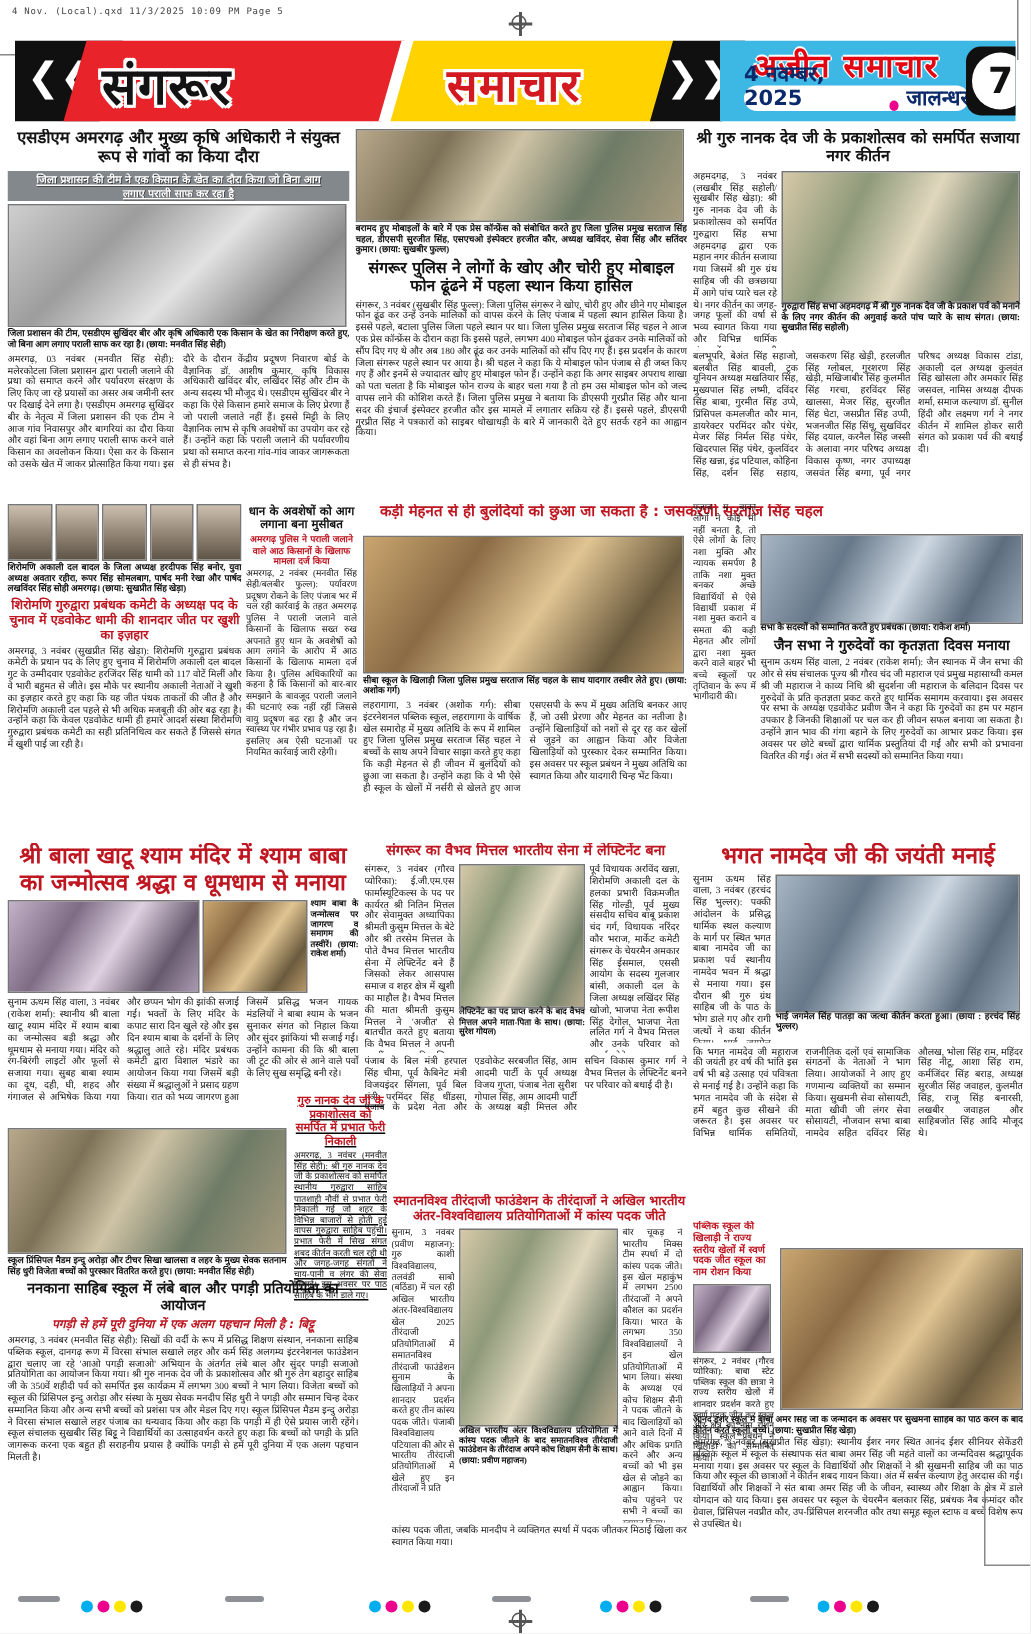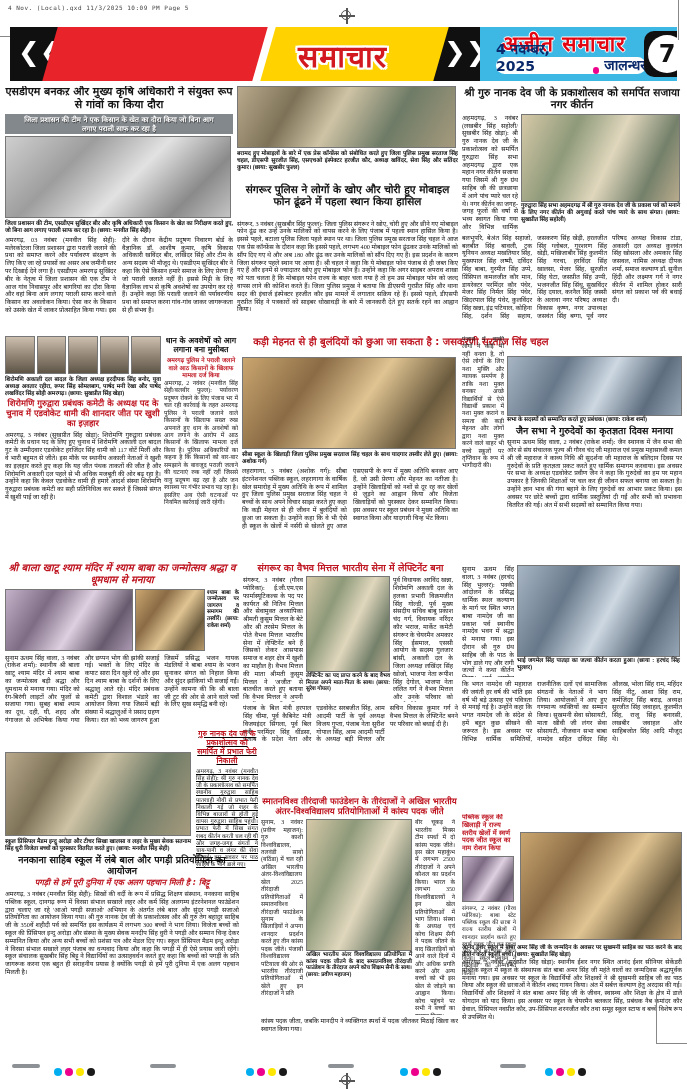--- a/index.html
+++ b/index.html
@@ -79,43 +79,44 @@
 
 <div class="abs masthead">
   <div class="mh-seg mh-black-l"></div>
   <span class="chev" style="left:8px;">❮❮</span>
   <div class="mh-seg mh-red"></div>
   <div class="mh-seg mh-white1"></div>
   <div class="mh-seg mh-yellow"></div>
   <div class="mh-seg mh-blackchev"></div>
   <span class="chev" style="left:434px;">❯❯</span>
   <div class="mh-seg mh-blue"></div>
+  <div class="mh-title t-region">संगरूर</div>
   <div class="mh-title t-paper">अजीत समाचार</div>
   <div class="mh-title t-section">समाचार</div>
   <div class="mh-pill">
     <span>4 नवम्बर, 2025</span>
     <span class="pdot"></span>
     <span>जालन्धर</span>
   </div>
   <div class="pg-sq"></div>
   <div class="pg-circ">7</div>
 </div>
 
 <div class="abs" style="left:5px;top:86px;width:228px;height:246px;">
-  <div class="hl" style="font-size:11px;">एसडीएम बनकऱ और मुख्य कृषि अधिकारी ने संयुक्त रूप से गांवों का किया दौरा</div>
-  <div class="sub1" style="font-size:7px;margin:2px 0;padding:1px 13px;">जिला प्रशासन की टीम ने एक किसान के खेत का दौरा किया जो बिना आग लगाए पराली साफ कर रहा है</div>
+  <div class="hl" style="font-size:11px;">एसडीएम अमरगढ़ और मुख्य कृषि अधिकारी ने संयुक्त रूप से गांवों का किया दौरा</div>
+  <div class="sub1" style="font-size:7px;margin:2px 0;padding:1px 13px;text-decoration:underline;">जिला प्रशासन की टीम ने एक किसान के खेत का दौरा किया जो बिना आग लगाए पराली साफ कर रहा है</div>
   <div class="photo ph-bw" style="width:226px;height:82px;"></div>
   <div class="cap" style="margin:2px 0;">जिला प्रशासन की टीम, एसडीएम सुखिंदर बीर और कृषि अधिकारी एक किसान के खेत का निरीक्षण करते हुए, जो बिना आग लगाए पराली साफ कर रहा है। (छाया: मनवीत सिंह सेही)</div>
   <div class="body-t cols2" style="height:118px;">अमरगढ़, 03 नवंबर (मनवीत सिंह सेही): मलेरकोटला जिला प्रशासन द्वारा पराली जलाने की प्रथा को समाप्त करने और पर्यावरण संरक्षण के लिए किए जा रहे प्रयासों का असर अब जमीनी स्तर पर दिखाई देने लगा है। एसडीएम अमरगढ़ सुखिंदर बीर के नेतृत्व में जिला प्रशासन की एक टीम ने आज गांव निवासपुर और बागरियां का दौरा किया और वहां बिना आग लगाए पराली साफ करने वाले किसान का अवलोकन किया। ऐसा कर के किसान को उसके खेत में जाकर प्रोत्साहित किया गया। इस दौरे के दौरान केंद्रीय प्रदूषण निवारण बोर्ड के वैज्ञानिक डॉ. आशीष कुमार, कृषि विकास अधिकारी खविंदर बीर, लखिंदर सिंह और टीम के अन्य सदस्य भी मौजूद थे। एसडीएम सुखिंदर बीर ने कहा कि ऐसे किसान हमारे समाज के लिए प्रेरणा हैं जो पराली जलाते नहीं हैं। इससे मिट्टी के लिए वैज्ञानिक लाभ से कृषि अवशेषों का उपयोग कर रहे हैं। उन्होंने कहा कि पराली जलाने की पर्यावरणीय प्रथा को समाप्त करना गांव-गांव जाकर जागरूकता से ही संभव है।</div>
 </div>
 
 <div class="abs" style="left:237px;top:86px;width:221px;height:246px;">
   <div class="photo ph-c1" style="width:219px;height:62px;"></div>
   <div class="cap" style="margin:2px 0;">बरामद हुए मोबाइलों के बारे में एक प्रेस कॉन्फ्रेंस को संबोधित करते हुए जिला पुलिस प्रमुख सरताज सिंह चहल, डीएसपी सुरजीत सिंह, एसएचओ इंस्पेक्टर हरजीत कौर, अध्यक्ष खविंदर, सेवा सिंह और सतिंदर कुमार। (छाया: सुखबीर फुल्ल)</div>
-  <div class="hl" style="font-size:10.5px;margin:12px 0;text-align:center;">संगरूर पुलिस ने लोगों के खोए और चोरी हुए मोबाइल फोन ढूंढने में पहला स्थान किया हासिल</div>
+  <div class="hl" style="font-size:10.5px;margin:2px 0;text-align:center;">संगरूर पुलिस ने लोगों के खोए और चोरी हुए मोबाइल फोन ढूंढने में पहला स्थान किया हासिल</div>
   <div class="body-t" style="height:126px;">संगरूर, 3 नवंबर (सुखबीर सिंह फुल्ल): जिला पुलिस संगरूर ने खोए, चोरी हुए और छीने गए मोबाइल फोन ढूंढ कर उन्हें उनके मालिकों को वापस करने के लिए पंजाब में पहला स्थान हासिल किया है। इससे पहले, बटाला पुलिस जिला पहले स्थान पर था। जिला पुलिस प्रमुख सरताज सिंह चहल ने आज एक प्रेस कॉन्फ्रेंस के दौरान कहा कि इससे पहले, लगभग 400 मोबाइल फोन ढूंढकर उनके मालिकों को सौंप दिए गए थे और अब 180 और ढूंढ कर उनके मालिकों को सौंप दिए गए हैं। इस प्रदर्शन के कारण जिला संगरूर पहले स्थान पर आया है। श्री चहल ने कहा कि ये मोबाइल फोन पंजाब से ही जब्त किए गए हैं और इनमें से ज्यादातर खोए हुए मोबाइल फोन हैं। उन्होंने कहा कि अगर साइबर अपराध शाखा को पता चलता है कि मोबाइल फोन राज्य के बाहर चला गया है तो हम उस मोबाइल फोन को जल्द वापस लाने की कोशिश करते हैं। जिला पुलिस प्रमुख ने बताया कि डीएसपी गुरप्रीत सिंह और थाना सदर की इंचार्ज इंस्पेक्टर हरजीत कौर इस मामले में लगातार सक्रिय रहे हैं। इससे पहले, डीएसपी गुरप्रीत सिंह ने पत्रकारों को साइबर धोखाधड़ी के बारे में जानकारी देते हुए सतर्क रहने का आह्वान किया।</div>
 </div>
 
 <div class="abs" style="left:462px;top:86px;width:220px;height:246px;">
   <div class="hl" style="font-size:10.5px;">श्री गुरु नानक देव जी के प्रकाशोत्सव को समर्पित सजाया नगर कीर्तन</div>
   <div style="display:flex;gap:3px;margin-top:3px;">
     <div class="body-t" style="width:56px;height:118px;overflow:hidden;">अहमदगढ़, 3 नवंबर (लखबीर सिंह सहोली/सुखबीर सिंह खेड़ा): श्री गुरु नानक देव जी के प्रकाशोत्सव को समर्पित गुरुद्वारा सिंह सभा अहमदगढ़ द्वारा एक महान नगर कीर्तन सजाया गया जिसमें श्री गुरु ग्रंथ साहिब जी की छत्रछाया में आगे पांच प्यारे चल रहे थे। नगर कीर्तन का जगह-जगह फूलों की वर्षा से भव्य स्वागत किया गया और विभिन्न धार्मिक संस्थाओं, स्कूली विद्यार्थियों और श्रद्धालु परिवारों ने लंगर व प्रसाद की सेवा निभाई।</div>
     <div style="width:159px;">
       <div class="photo ph-c2" style="width:159px;height:88px;"></div>
       <div class="cap">गुरुद्वारा सिंह सभा अहमदगढ़ में श्री गुरु नानक देव जी के प्रकाश पर्व को मनाने के लिए नगर कीर्तन की अगुवाई करते पांच प्यारे के साथ संगत। (छाया: सुखप्रीत सिंह सहोली)</div>
@@ -158,21 +159,21 @@
     <div style="width:175px;">
       <div class="photo ph-c4" style="width:175px;height:60px;margin-top:20px;"></div>
       <div class="cap">सभा के सदस्यों को सम्मानित करते हुए प्रबंधक। (छाया: राकेश शर्मा)</div>
       <div class="hl" style="font-size:9.5px;margin:2px 0;">जैन सभा ने गुरुदेवों का कृतज्ञता दिवस मनाया</div>
       <div class="body-t" style="height:108px;">सुनाम ऊधम सिंह वाला, 2 नवंबर (राकेश शर्मा): जैन स्थानक में जैन सभा की ओर से संघ संचालक पूज्य श्री गौरव चंद जी महाराज एवं प्रमुख महासाध्वी कमल श्री जी महाराज ने काव्य निधि श्री सुदर्शना जी महाराज के बलिदान दिवस पर गुरुदेवों के प्रति कृतज्ञता प्रकट करते हुए धार्मिक समागम करवाया। इस अवसर पर सभा के अध्यक्ष एडवोकेट प्रवीण जैन ने कहा कि गुरुदेवों का हम पर महान उपकार है जिनकी शिक्षाओं पर चल कर ही जीवन सफल बनाया जा सकता है। उन्होंने ज्ञान भाव की गंगा बहाने के लिए गुरुदेवों का आभार प्रकट किया। इस अवसर पर छोटे बच्चों द्वारा धार्मिक प्रस्तुतियां दी गईं और सभी को प्रभावना वितरित की गई। अंत में सभी सदस्यों को सम्मानित किया गया।</div>
     </div>
   </div>
 </div>
 
 <div class="abs" style="left:5px;top:562px;width:234px;height:186px;">
-  <div class="hl red" style="font-size:10px;font-style:italic;">श्री बाला खाटू श्याम मंदिर में श्याम बाबा का जन्मोत्सव श्रद्धा व धूमधाम से मनाया</div>
+  <div class="hl red" style="font-size:15px;">श्री बाला खाटू श्याम मंदिर में श्याम बाबा का जन्मोत्सव श्रद्धा व धूमधाम से मनाया</div>
   <div style="display:flex;gap:2px;margin:3px 0;">
     <div class="photo ph-c5" style="width:128px;height:62px;"></div>
     <div class="photo ph-c3" style="width:70px;height:62px;"></div>
     <div class="cap" style="width:32px;font-size:5.6px;">श्याम बाबा के जन्मोत्सव पर जागरण व समागम की तस्वीरें। (छाया: राकेश शर्मा)</div>
   </div>
   <div class="body-t cols3" style="height:86px;">सुनाम ऊधम सिंह वाला, 3 नवंबर (राकेश शर्मा): स्थानीय श्री बाला खाटू श्याम मंदिर में श्याम बाबा का जन्मोत्सव बड़ी श्रद्धा और धूमधाम से मनाया गया। मंदिर को रंग-बिरंगी लाइटों और फूलों से सजाया गया। सुबह बाबा श्याम का दूध, दही, घी, शहद और गंगाजल से अभिषेक किया गया और छप्पन भोग की झांकी सजाई गई। भक्तों के लिए मंदिर के कपाट सारा दिन खुले रहे और इस दिन श्याम बाबा के दर्शनों के लिए श्रद्धालु आते रहे। मंदिर प्रबंधक कमेटी द्वारा विशाल भंडारे का आयोजन किया गया जिसमें बड़ी संख्या में श्रद्धालुओं ने प्रसाद ग्रहण किया। रात को भव्य जागरण हुआ जिसमें प्रसिद्ध भजन गायक मंडलियों ने बाबा श्याम के भजन सुनाकर संगत को निहाल किया और सुंदर झांकियां भी सजाई गईं। उन्होंने कामना की कि श्री बाला जी टूट की ओर से आने वाले पर्वों के लिए सुख समृद्धि बनी रहे।</div>
 </div>
 
 <div class="abs" style="left:243px;top:562px;width:215px;height:186px;">
   <div class="hl red" style="font-size:9.5px;">संगरूर का वैभव मित्तल भारतीय सेना में लेफ्टिनेंट बना</div>
@@ -181,20 +182,21 @@
     <div style="width:84px;">
       <div class="photo ph-c2" style="width:84px;height:96px;"></div>
       <div class="cap" style="font-size:5.6px;">लेफ्टिनेंट का पद प्राप्त करने के बाद वैभव मित्तल अपने माता-पिता के साथ। (छाया: सुरेश गोयल)</div>
     </div>
     <div class="body-t" style="width:60px;height:126px;overflow:hidden;">पूर्व विधायक अरविंद खन्ना, शिरोमणि अकाली दल के हलका प्रभारी विक्रमजीत सिंह गोल्डी, पूर्व मुख्य संसदीय सचिव बाबू प्रकाश चंद गर्ग, विधायक नरिंदर कौर भराज, मार्केट कमेटी संगरूर के चेयरमैन अमकार सिंह ईसमाल, एससी आयोग के सदस्य गुलजार बांसी, अकाली दल के जिला अध्यक्ष लखिंदर सिंह खोजो, भाजपा नेता रूपीश सिंह देगोल, भाजपा नेता ललित गर्ग ने वैभव मित्तल और उनके परिवार को बधाई देते हुए उज्ज्वल भविष्य की कामना की।</div>
   </div>
   <div class="body-t cols3" style="height:44px;margin-top:2px;">पंजाब के बिल मंत्री हरपाल सिंह चीमा, पूर्व कैबिनेट मंत्री विजयइंदर सिंगला, पूर्व बिल मंत्री परमिंदर सिंह धींडसा, पंजाब के प्रदेश नेता और एडवोकेट सरबजीत सिंह, आम आदमी पार्टी के पूर्व अध्यक्ष विजय गुप्ता, पंजाब नेता सुरीश गोपाल सिंह, आम आदमी पार्टी के अध्यक्ष बड़ी मित्तल और सचिन विकास कुमार गर्ग ने वैभव मित्तल के लेफ्टिनेंट बनने पर परिवार को बधाई दी है।</div>
 </div>
 
 <div class="abs" style="left:462px;top:562px;width:220px;height:248px;">
+  <div class="hl red" style="font-size:15px;">भगत नामदेव जी की जयंती मनाई</div>
   <div style="display:flex;gap:3px;margin-top:3px;">
     <div class="body-t" style="width:52px;height:112px;overflow:hidden;">सुनाम ऊधम सिंह वाला, 3 नवंबर (हरचंद सिंह भुल्लर): पक्की आंदोलन के प्रसिद्ध धार्मिक स्थल कल्याण के मार्ग पर स्थित भगत बाबा नामदेव जी का प्रकाश पर्व स्थानीय नामदेव भवन में श्रद्धा से मनाया गया। इस दौरान श्री गुरु ग्रंथ साहिब जी के पाठ के भोग डाले गए और रागी जत्थों ने कथा कीर्तन किया। भाई जगमेल सिंह पातड़ा के जत्थे ने कीर्तन किया।</div>
     <div style="width:163px;">
       <div class="photo ph-c4" style="width:163px;height:92px;"></div>
       <div class="cap">भाई जगमेल सिंह पातड़ा का जत्था कीर्तन करता हुआ। (छाया : हरचंद सिंह भुल्लर)</div>
     </div>
   </div>
   <div class="body-t cols3" style="height:96px;margin-top:3px;">कि भगत नामदेव जी महाराज की जयंती हर वर्ष की भांति इस वर्ष भी बड़े उत्साह एवं पवित्रता से मनाई गई है। उन्होंने कहा कि भगत नामदेव जी के संदेश से हमें बहुत कुछ सीखने की जरूरत है। इस अवसर पर विभिन्न धार्मिक समितियों, राजनीतिक दलों एवं सामाजिक संगठनों के नेताओं ने भाग लिया। आयोजकों ने आए हुए गणमान्य व्यक्तियों का सम्मान किया। सुखमनी सेवा सोसायटी, माता खीवी जी लंगर सेवा सोसायटी, नौजवान सभा बाबा नामदेव सहित दविंदर सिंह औलख, भोला सिंह राम, महिंदर सिंह नीटू, आशा सिंह राम, कर्मजिंदर सिंह बराड़, अध्यक्ष सुरजीत सिंह जवाहल, कुलमीत सिंह, राजू सिंह बनारसी, लखबीर जवाहल और साहिबजोत सिंह आदि मौजूद थे।</div>
 </div>
 

